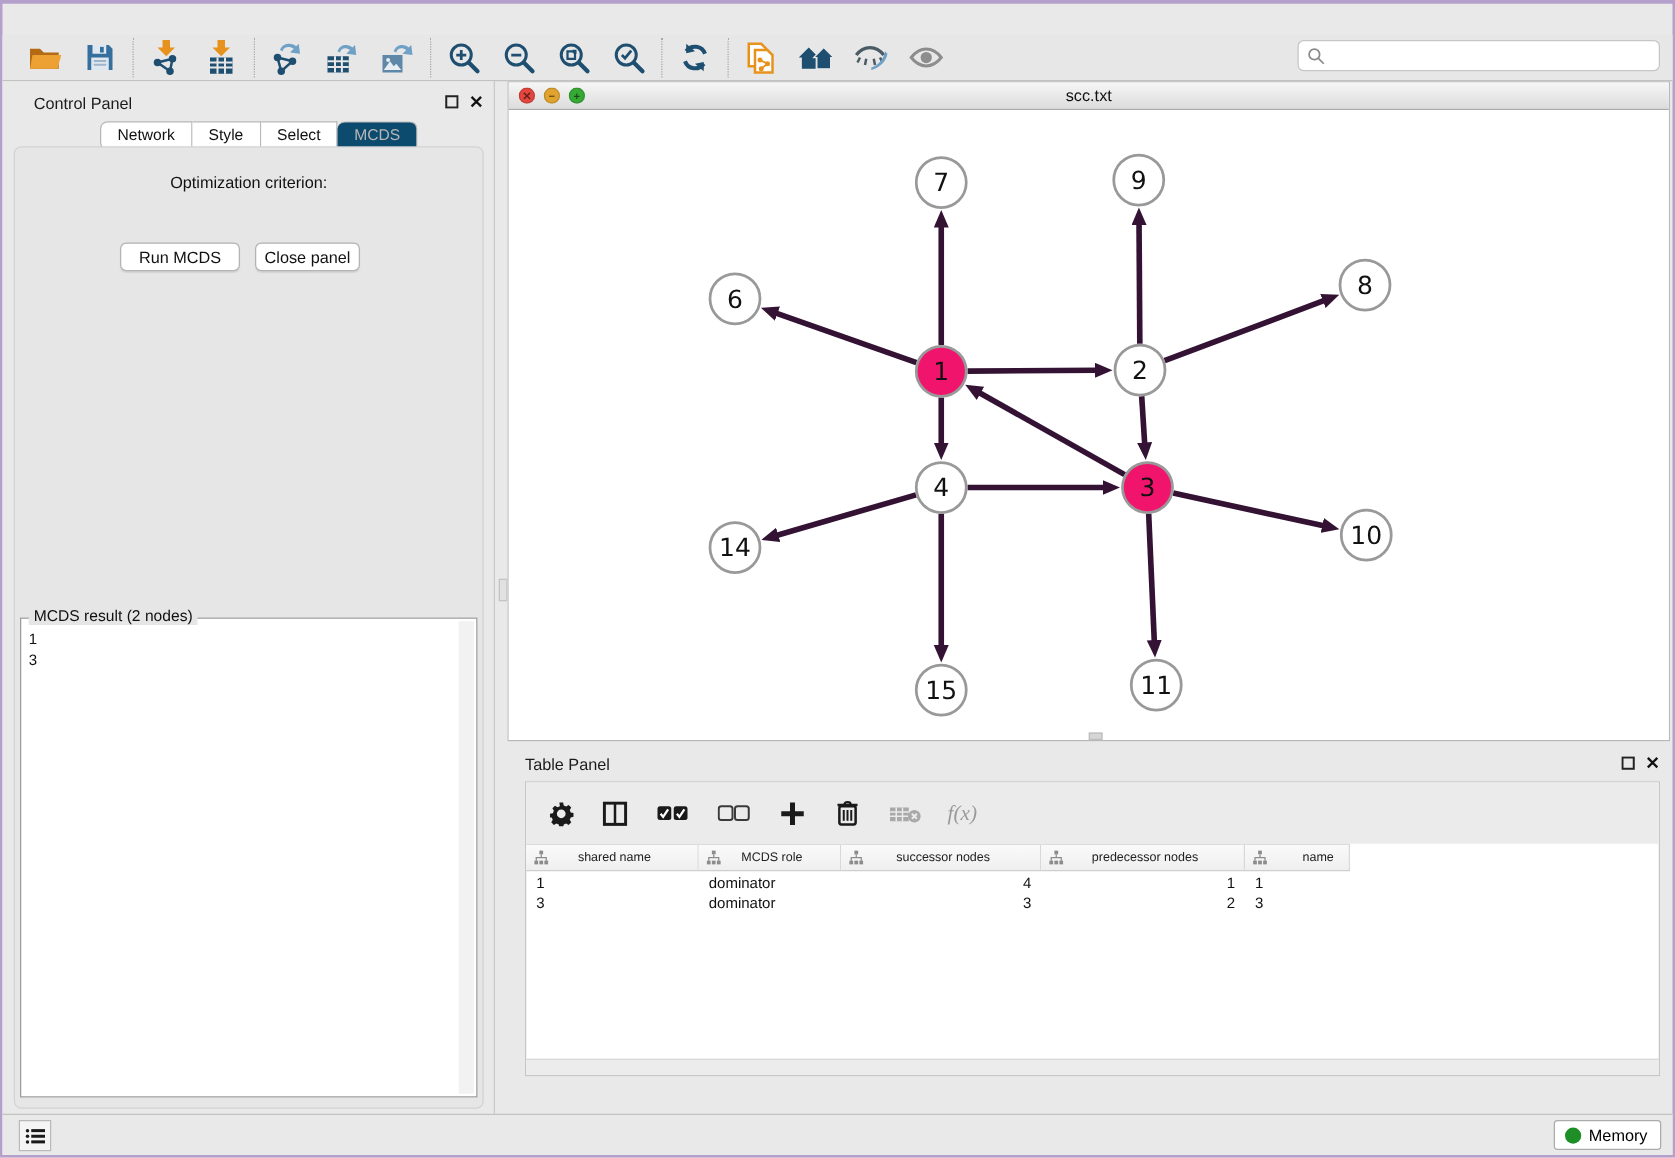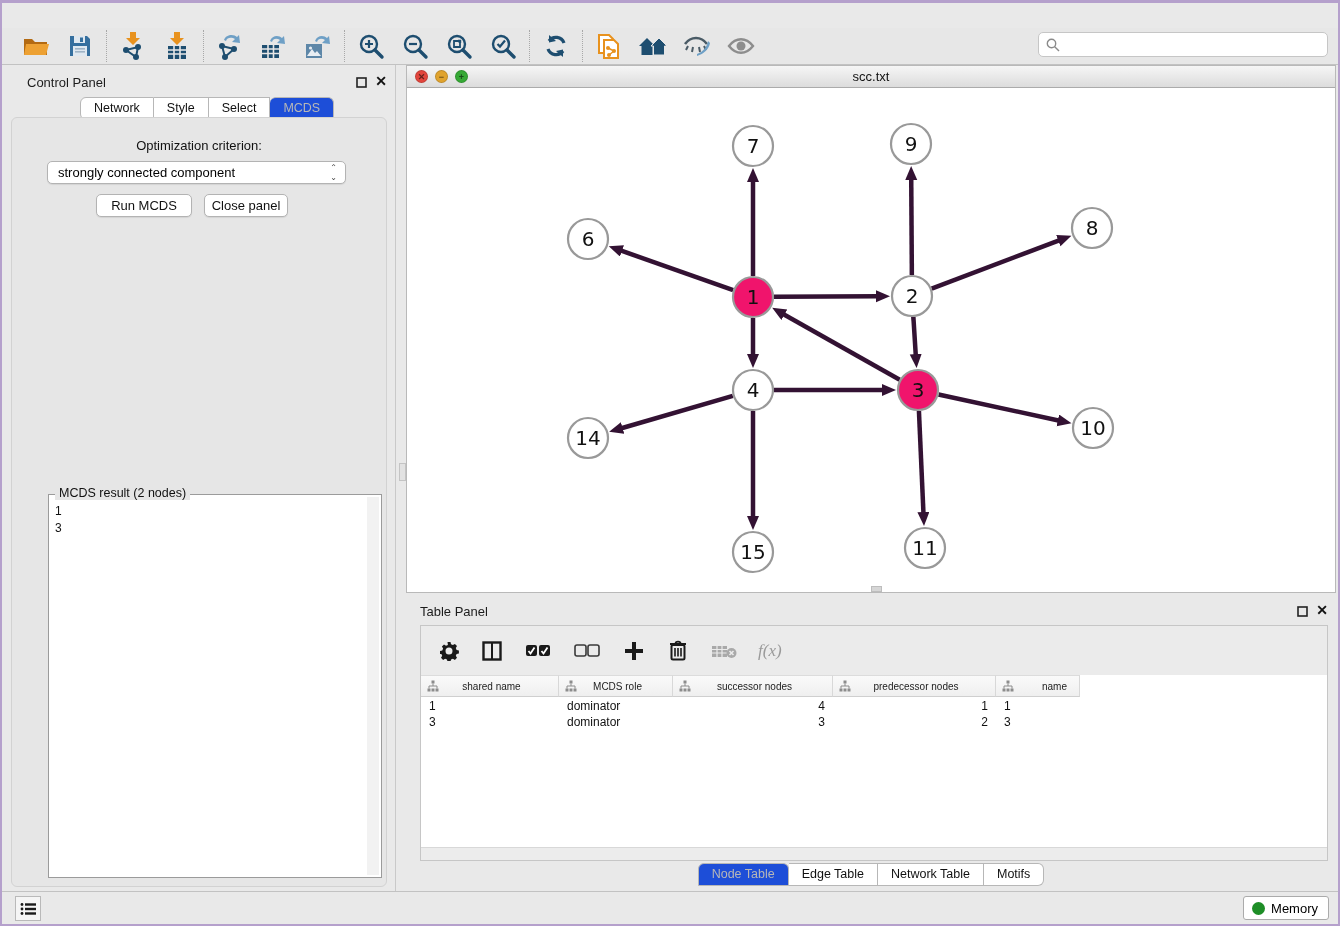--- a/index.html
+++ b/index.html
@@ -22,27 +22,27 @@
   .searchbox input { border:none; outline:none; flex:1; font-size:13px; margin-left:5px; background:transparent; }
 
   
   .cpanel { position:absolute; left:0; top:62px; width:394px; bottom:33px; background:#e9e9e9; border-right:1px solid #c9c9c9; }
   .panel-head { font-size:13px; color:#1c1c1c; }
   .wicon { font-size:12px; color:#111; font-weight:bold; }
   .tabrow { position:absolute; display:flex; }
   .tab { font-size:12.5px; padding:3px 13px 4px 13px; background:#fff; border:1px solid #b7b7b7; border-left:none; color:#111; white-space:nowrap; }
   .tab:first-child { border-left:1px solid #b7b7b7; border-radius:6px 0 0 6px; }
   .tab:last-child { border-radius:0 6px 6px 0; }
-  .tab.active { background:#1d4ed8; color:#b7b7b7; border-radius:6px 6px 0 0; }
+  .tab.active { background:#0c4a6e; color:#b7b7b7; border-radius:6px 6px 0 0; }
   .cp-body { position:absolute; left:9px; right:8px; top:52px; bottom:4px; background:#e6e6e6; border:1px solid #d2d2d2; border-radius:6px; }
   .opt-label { position:absolute; left:0; right:0; top:20px; text-align:center; font-size:13px; color:#111; }
   .dropdown { position:absolute; left:35px; right:40px; top:43px; height:23px; background:#fff; border:1px solid #b3b3b3; border-radius:5px; display:flex; align-items:center; font-size:13px; padding-left:10px; box-shadow:0 1px 1px rgba(0,0,0,0.08); }
   .dd-stepper { position:absolute; right:8px; top:1px; font-size:8px; line-height:10px; color:#444; text-align:center; }
   .btn { position:absolute; height:23px; background:#fff; border:1px solid #b3b3b3; border-radius:5px; font-size:13px; color:#111; text-align:center; line-height:21px; box-shadow:0 1px 1px rgba(0,0,0,0.08); }
-  .groupbox { position:absolute; left:4px; right:4px; top:376px; bottom:8px; border:1px solid #9b9b9b; background:#fff;margin-left:32px; }
+  .groupbox { position:absolute; left:4px; right:4px; top:376px; bottom:8px; border:1px solid #9b9b9b; background:#fff; }
   .gb-legend { position:absolute; left:6px; top:-9px; background:#e6e6e6; padding:0 4px; font-size:12.5px; color:#111; }
   .gb-list { position:absolute; inset:4px 14px 2px 6px; font-size:12px; color:#111; line-height:17px; padding-top:4px; }
   .gb-scroll { position:absolute; top:2px; bottom:2px; right:2px; width:12px; background:#f2f2f2; }
 
   
   .netwin { position:absolute; left:404px; top:62px; right:2px; height:528px; background:#fff; border:1px solid #b9b9b9; }
   .net-titlebar { position:absolute; left:0; top:0; right:0; height:22px; background:linear-gradient(#f6f6f6,#dcdcdc); border-bottom:1px solid #ababab; }
   .light { width:13px; height:13px; border-radius:50%; display:inline-flex; align-items:center; justify-content:center; font-size:9px; font-weight:bold; color:rgba(0,0,0,0.55); margin-right:7px; border:1px solid rgba(0,0,0,0.15); }
   .net-title { position:absolute; left:0; right:0; top:3px; text-align:center; font-size:13px; color:#111; }
   .net-canvas { position:absolute; left:0; top:22px; right:0; bottom:0; background:#fff; }
@@ -230,24 +230,20 @@
         </svg></span>
     <span class="abs wicon" style="right:8px;top:8px;font-size:14px;">✕</span>
     <div class="tabrow" style="left:78px;top:32px;" id="cp-tabs">
         <span class="tab">Network</span>
         <span class="tab">Style</span>
         <span class="tab">Select</span>
         <span class="tab active">MCDS</span>
       </div>
     <div class="cp-body">
       <div class="opt-label">Optimization criterion:</div>
-      <div class="dropdown">
-        <span>strongly connected component</span>
-        <span class="dd-stepper">⌃<br>⌄</span>
-      </div>
       <button class="btn" style="left:84px;top:76px;width:96px;">Run MCDS</button>
       <button class="btn" style="left:192px;top:76px;width:84px;">Close panel</button>
       <div class="groupbox">
         <div class="gb-legend">MCDS result (2 nodes)</div>
         <div class="gb-list" id="mcds-results">
             <div>1</div>
             <div>3</div>
           </div>
         <div class="gb-scroll"></div>
       </div>
@@ -458,26 +454,20 @@
             <div class="td" style="width: 138px; text-align: left;">3</div>
             <div class="td" style="width: 114px; text-align: left;">dominator</div>
             <div class="td" style="width: 160px; text-align: right;">3</div>
             <div class="td" style="width: 163px; text-align: right;">2</div>
             <div class="td" style="width: 84px; text-align: left;">3</div>
           </div>
         </div>
       <div class="tp-hscroll"></div>
     </div>
 
-    <div class="bottom-tabs" id="bottom-tabs">
-        <span class="tab active">Node Table</span>
-        <span class="tab">Edge Table</span>
-        <span class="tab">Network Table</span>
-        <span class="tab">Motifs</span>
-      </div>
   </div>
 
   <div class="statusbar">
     <button class="sq-btn" style="left:13px;top:4px;">
       <svg width="16" height="14" viewBox="0 0 16 14">
           <circle cx="2" cy="2.5" r="1.4" fill="#1a1a1a"></circle>
           <rect x="5" y="1.3" width="11" height="2.4" fill="#1a1a1a"></rect>
           <circle cx="2" cy="7" r="1.4" fill="#1a1a1a"></circle>
           <rect x="5" y="5.8" width="11" height="2.4" fill="#1a1a1a"></rect>
           <circle cx="2" cy="11.5" r="1.4" fill="#1a1a1a"></circle>

